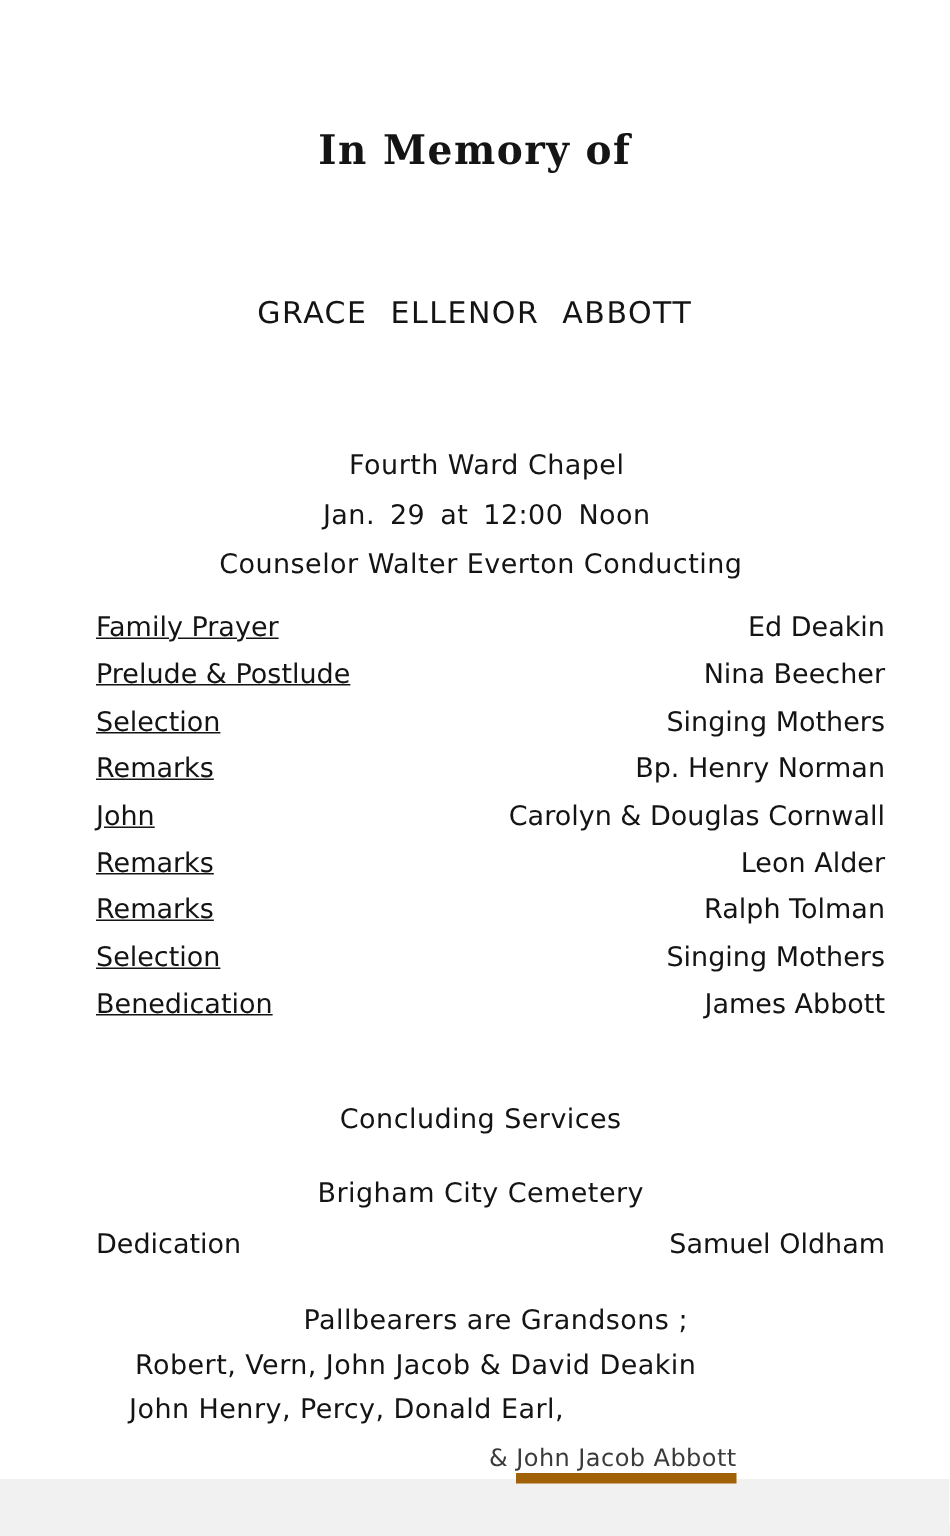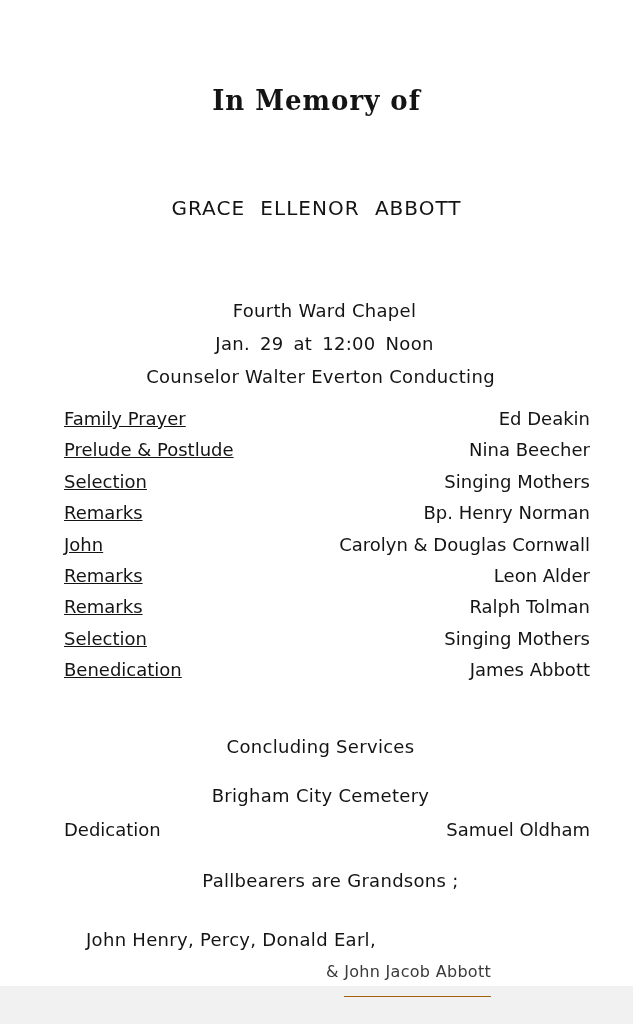--- a/index.html
+++ b/index.html
@@ -104,22 +104,22 @@
     .pall-line2 { top: 929px; left: 86px; width: auto; text-align: left; }
     .pall-line3 {
       top: 962px;
       left: 326px;
       width: auto;
       text-align: left;
       color: #3a3a3a;
       font-size: 16px;
     }
     .pall-line3 .ul {
-      border-bottom: 1px solid #a16207;
-      padding-bottom: 15px;
+      border-bottom: 7px solid #a16207;
+      padding-bottom: 1px;
     }
   </style>
 </head>
 <body>
 
 <div class="page">
   <div class="bottom-strip"></div>
 
   <div class="line center title">In Memory of</div>
   <div class="line center name">GRACE  ELLENOR  ABBOTT</div>
@@ -167,17 +167,18 @@
   </div>
 
   <div class="line center concluding">Concluding Services</div>
   <div class="line center cemetery">Brigham City Cemetery</div>
   <div class="dedication-row">
     <span class="part">Dedication</span>
     <span class="person">Samuel Oldham</span>
   </div>
 
   <div class="line center pallbearers-head">Pallbearers are Grandsons ;</div>
+  <div class="line pall-line1">Robert, Vern, John Jacob  &amp; David Deakin</div>
   <div class="line pall-line2">John Henry, Percy, Donald Earl,</div>
   <div class="line pall-line3">
     <span>&amp; </span><span class="ul">John Jacob Abbott</span>
   </div>
 </div>
 
 </body></html>

